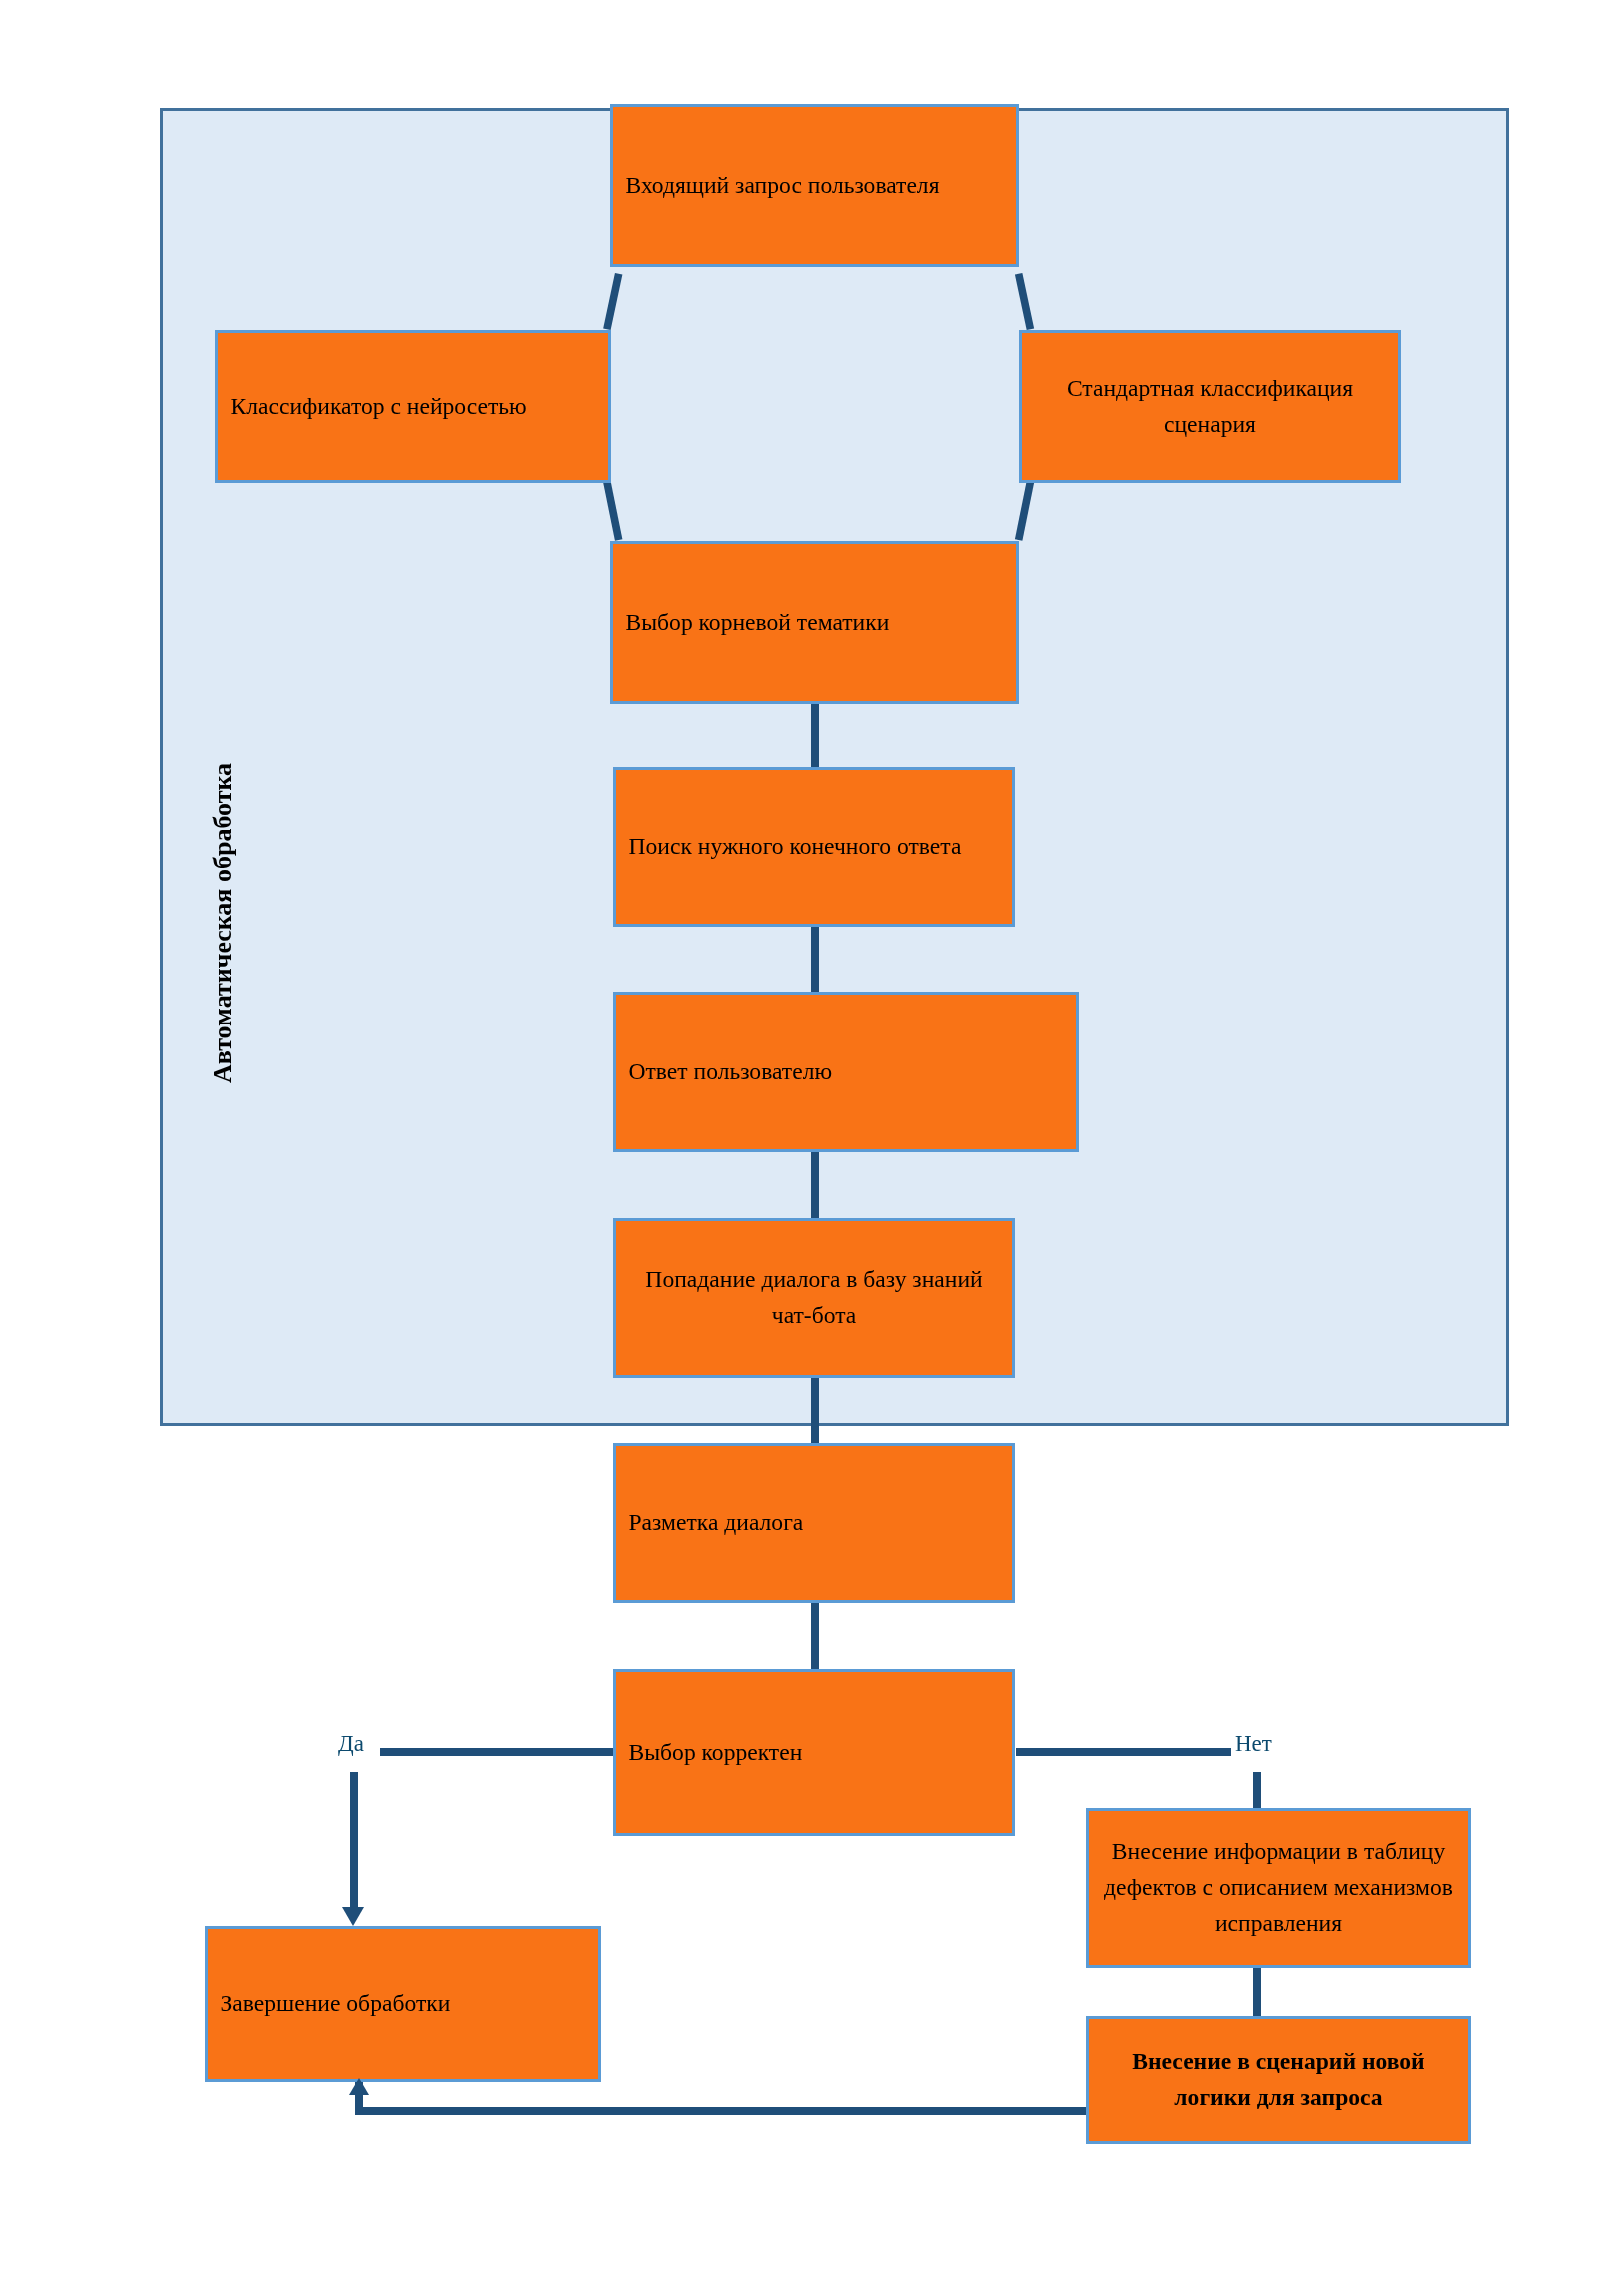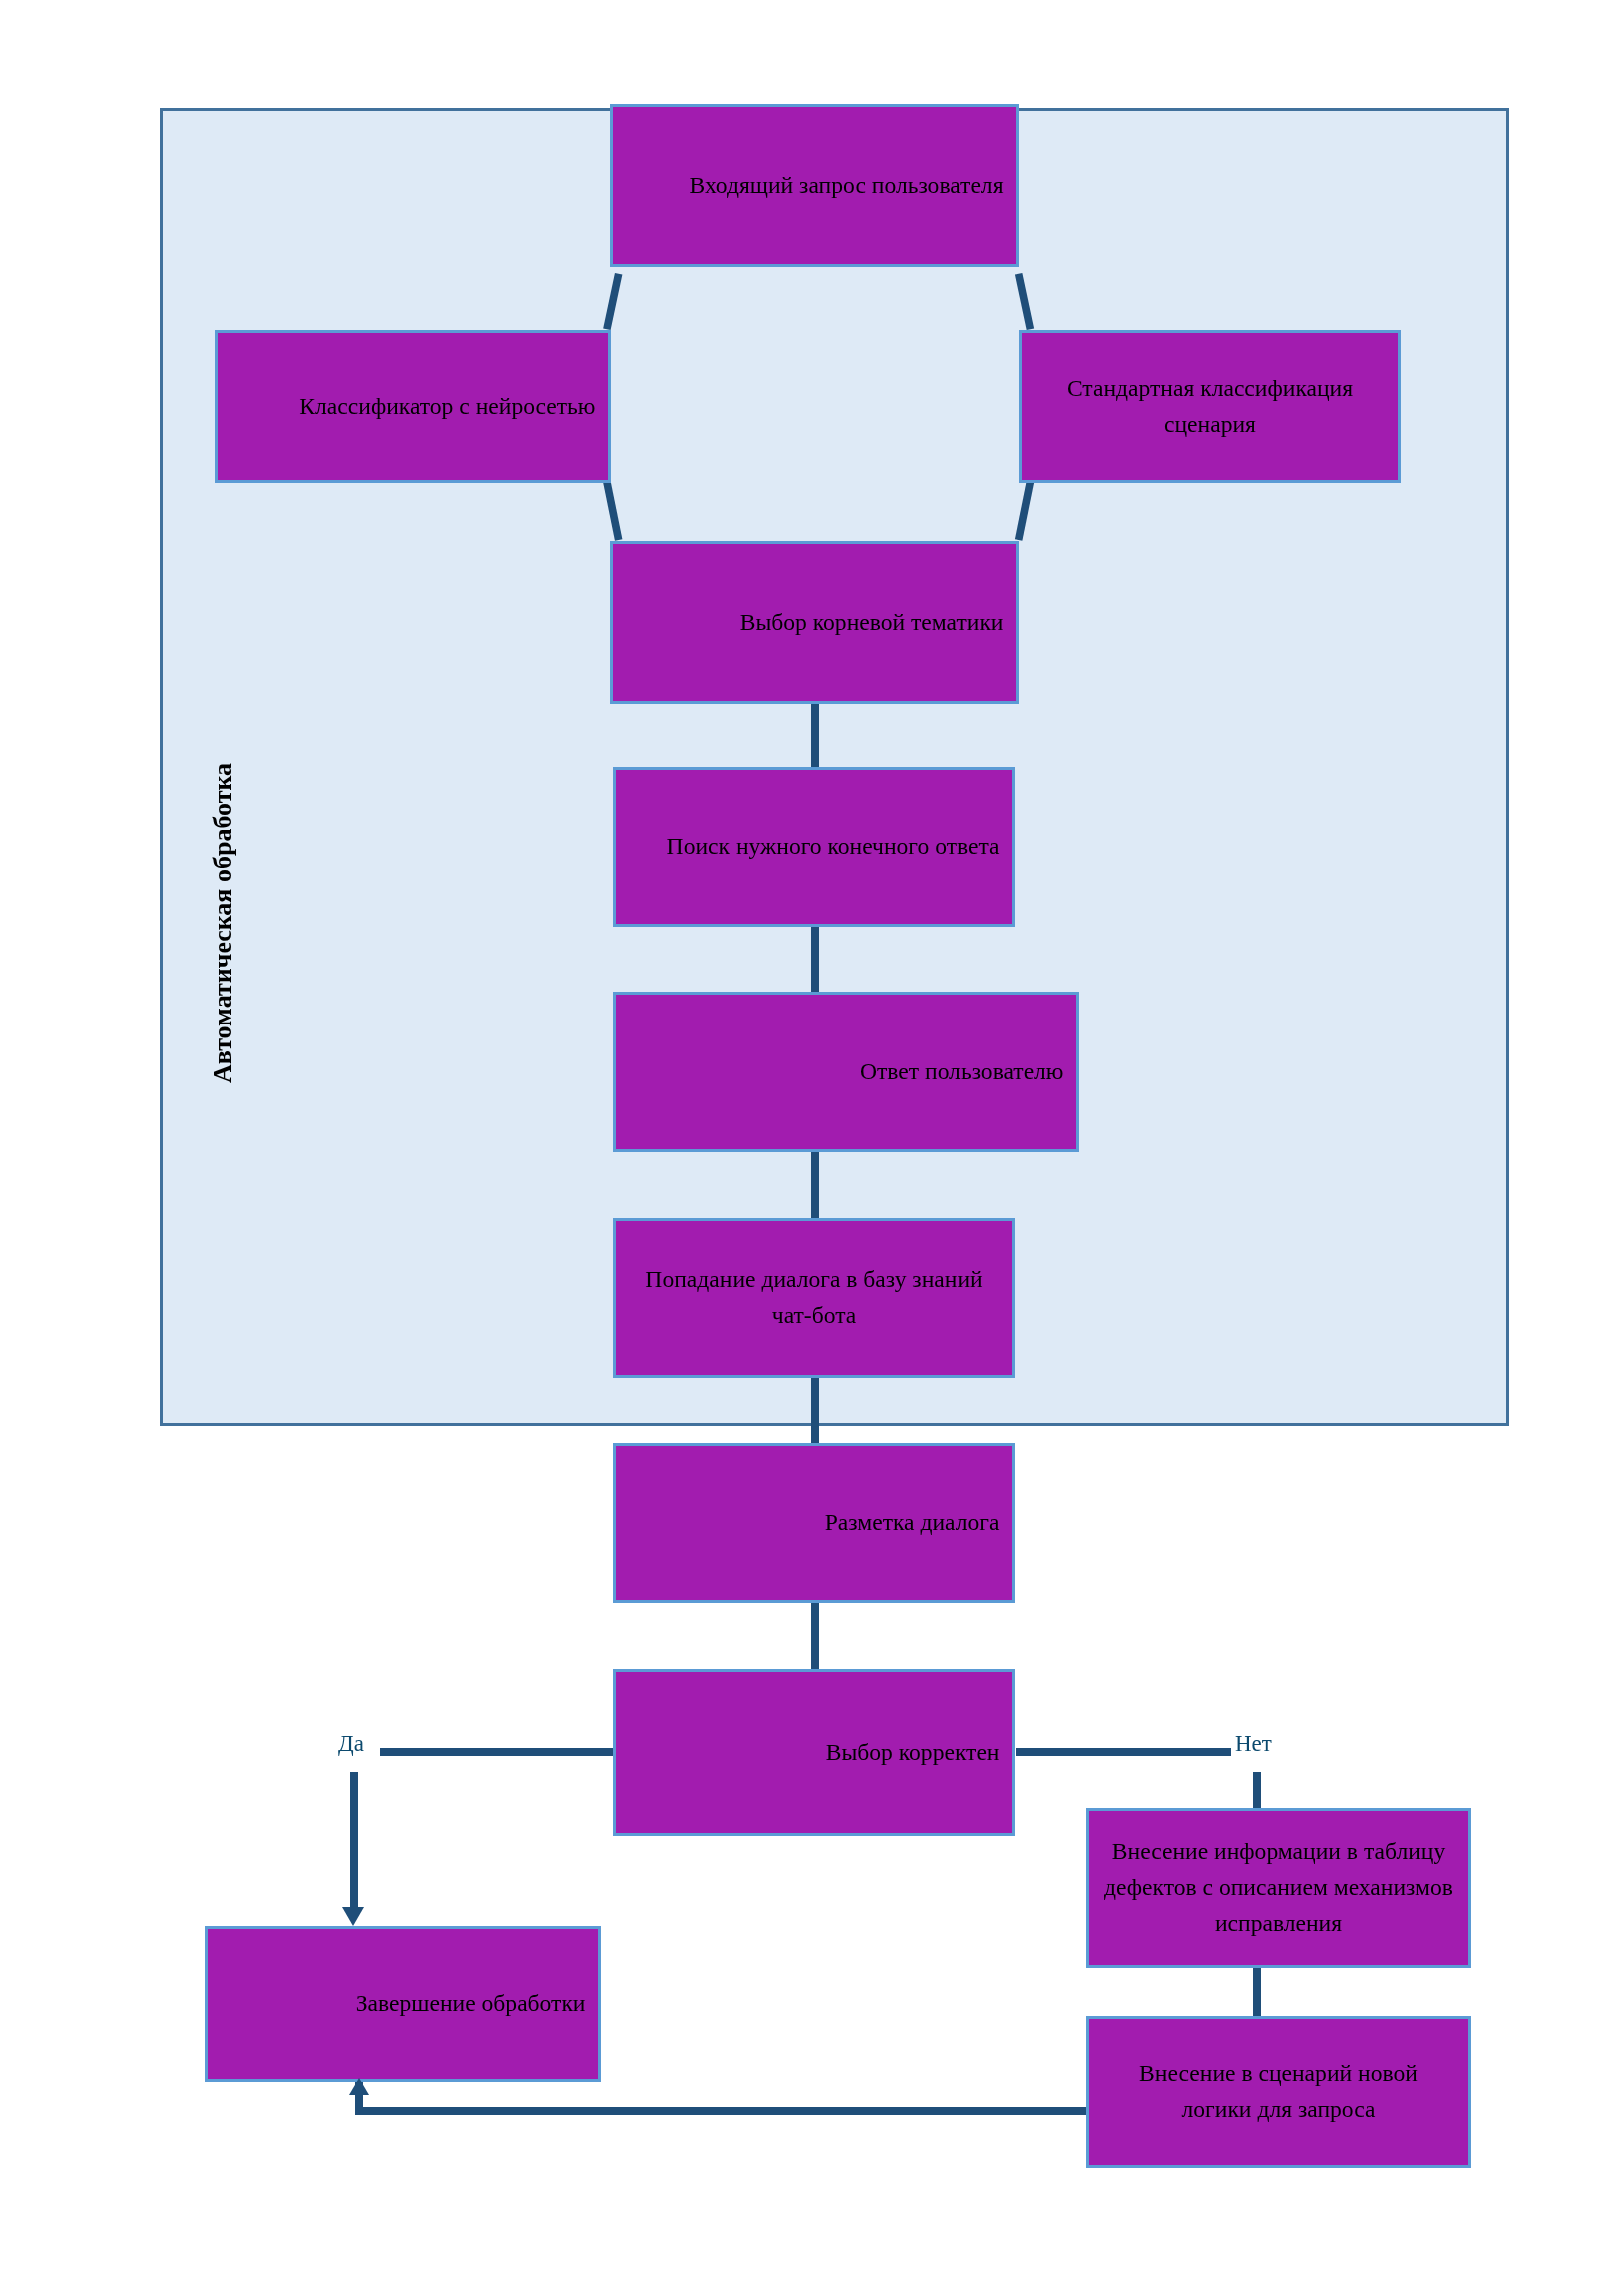--- a/index.html
+++ b/index.html
@@ -24,26 +24,26 @@
   
   .panel {
     position: absolute;
     background: #DEEAF6;
     border: 3.5px solid #41719C;
     box-sizing: border-box;
   }
   
   .node {
     position: absolute;
-    background: #a21caf;
+    background: #f97316;
     border: 3.5px solid #5B9BD5;
     box-sizing: border-box;
     display: flex;
     align-items: center;
-    justify-content: flex-end;
+    justify-content: flex-start;
     text-align: center;
     color: #000000;
     font-size: 23.6px;
     line-height: 1.52;
     padding: 0 12.5px;
     z-index: 6;
   }
   .node.on-panel {
     z-index: 7;
   }
@@ -189,21 +189,21 @@
   <div class="conn-thick-h" style="left:1016px; top:1748px; width:215px;"></div>
   <div class="branch-label" style="left:1235px; top:1731px;">Нет</div>
   <div class="conn-thick-v" style="left:1253px; top:1772px; height:40px;"></div>
 
   <div class="node" style="left:1086px; top:1808px; width:385px; height:160px;">
     <span>Внесение информации в таблицу дефектов с описанием механизмов исправления</span>
   </div>
 
   <div class="conn-thick-v" style="left:1253px; top:1967px; height:52px;"></div>
 
-  <div class="node" style="left:1086px; top:2016px; width:385px; height:152px;">
+  <div class="node" style="left:1086px; top:2016px; width:385px; height:128px;font-weight:bold;">
     <span>Внесение в сценарий новой логики для запроса</span>
   </div>
 
   <div class="conn-thick-v" style="left:1250px; top:2092px; height:21px;"></div>
   <div class="conn-thick-h" style="left:355px; top:2107px; width:899px;"></div>
   <div class="conn-thick-v" style="left:355px; top:2082px; height:29px;"></div>
   <div class="arrow-up" style="left:349px; top:2078px;"></div>
 
 </div>
 

